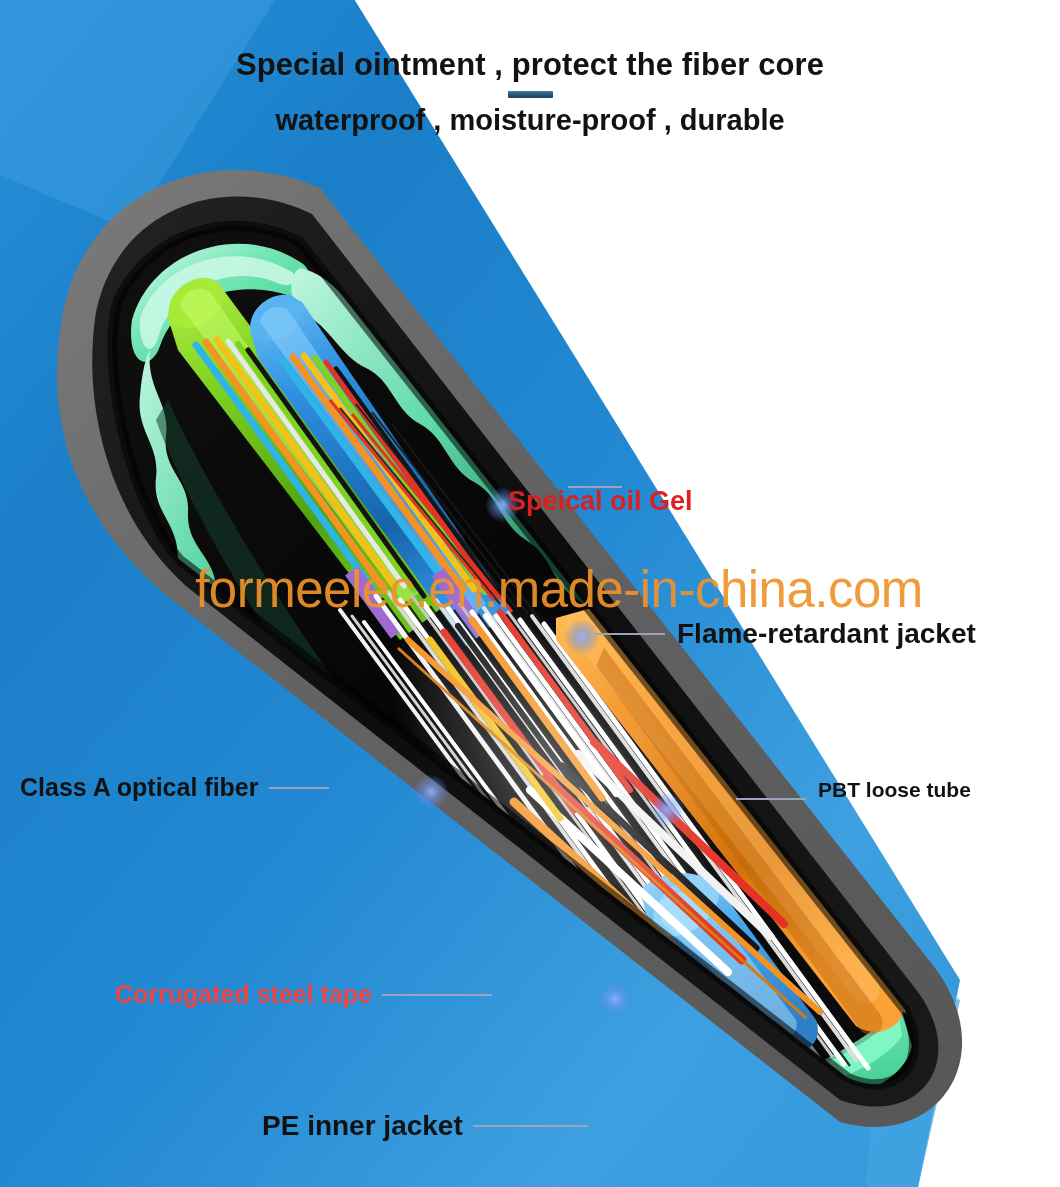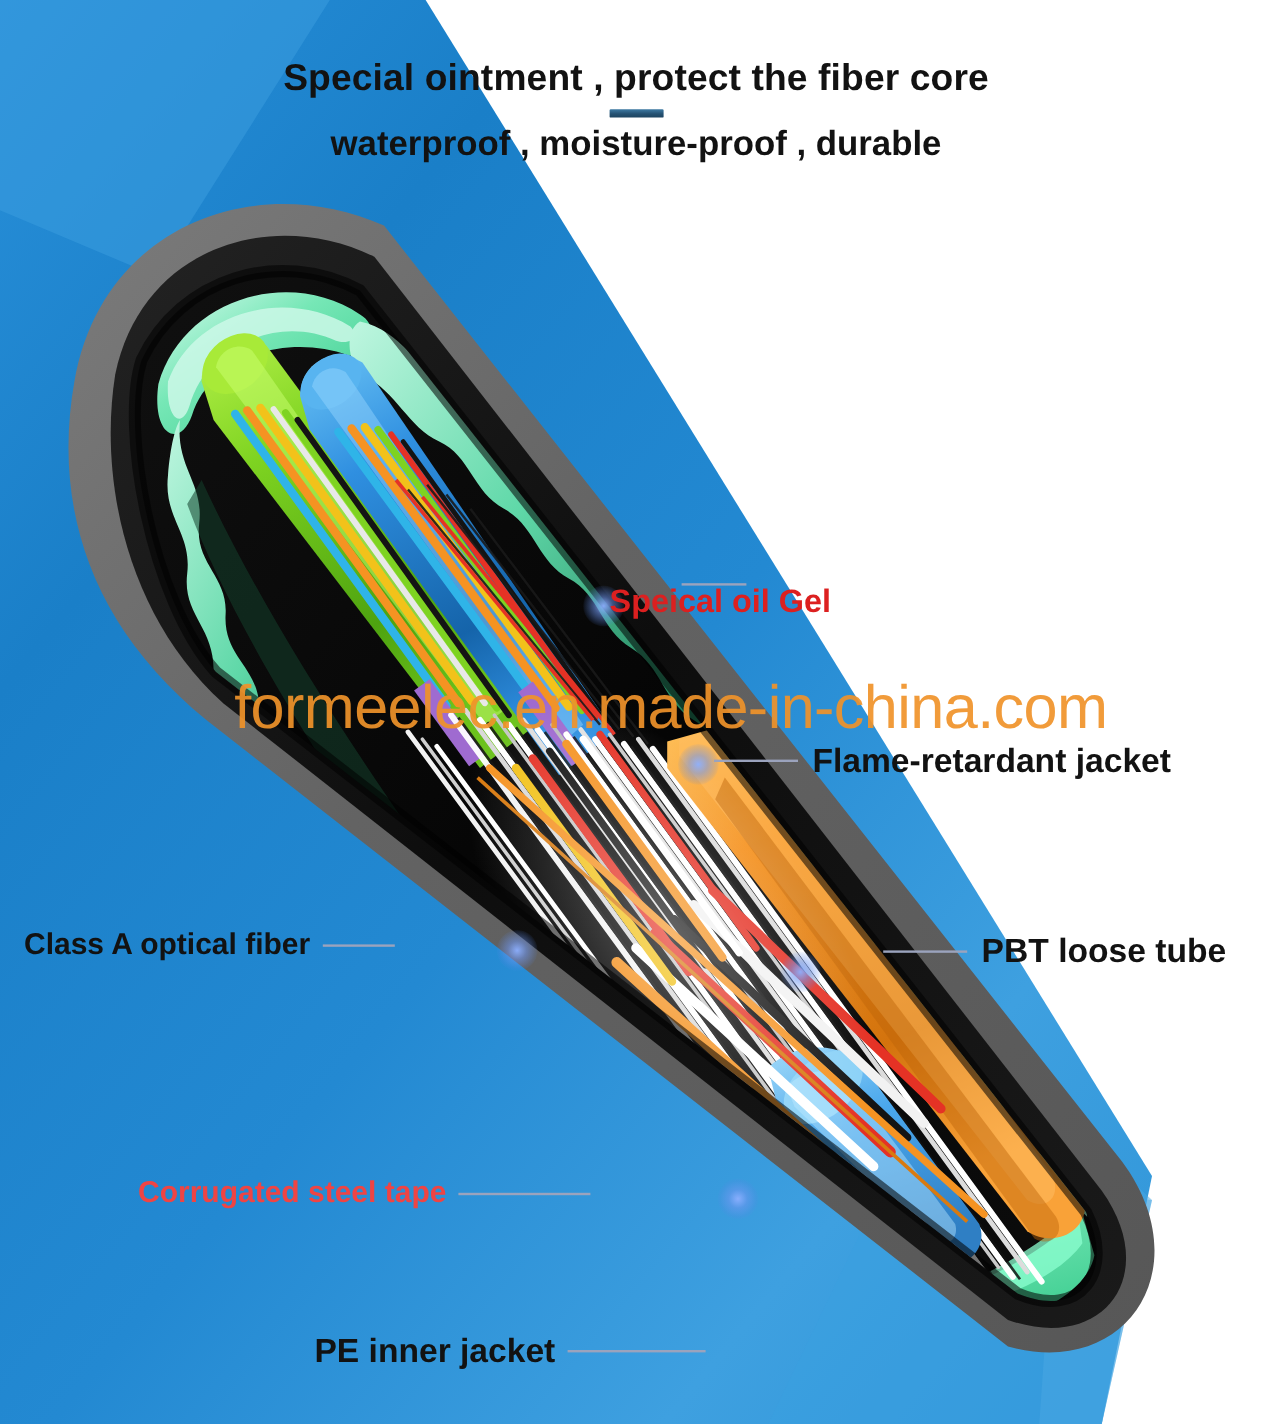--- a/index.html
+++ b/index.html
@@ -100,21 +100,21 @@
 
   .c-oilgel{ left:508px; top:486px; font-size:27px; color:#dc2020;flex-direction:column; }
   .c-oilgel .leader{ width:54px; margin-right:10px; }
 
   .c-flame{ left:595px; top:620px; font-size:28px; color:#121212; }
   .c-flame .leader{ width:70px; margin-right:12px; }
 
   .c-classa{ left:20px; top:775px; font-size:25px; color:#121212; flex-direction:row; }
   .c-classa .leader{ width:60px; margin-left:10px; }
 
-  .c-pbt{ left:736px; top:779px; font-size:28px; color:#121212; }
+  .c-pbt{ left:736px; top:779px; font-size:21px; color:#121212;align-items:flex-end; }
   .c-pbt .leader{ width:70px; margin-right:12px; }
 
   .c-steel{ left:115px; top:982px; font-size:25px; color:#ef4444; }
   .c-steel .leader{ width:110px; margin-left:10px; }
 
   .c-pe{ left:262px; top:1112px; font-size:28px; color:#121212; }
   .c-pe .leader{ width:115px; margin-left:10px; }
 </style>
 </head>
 <body>

